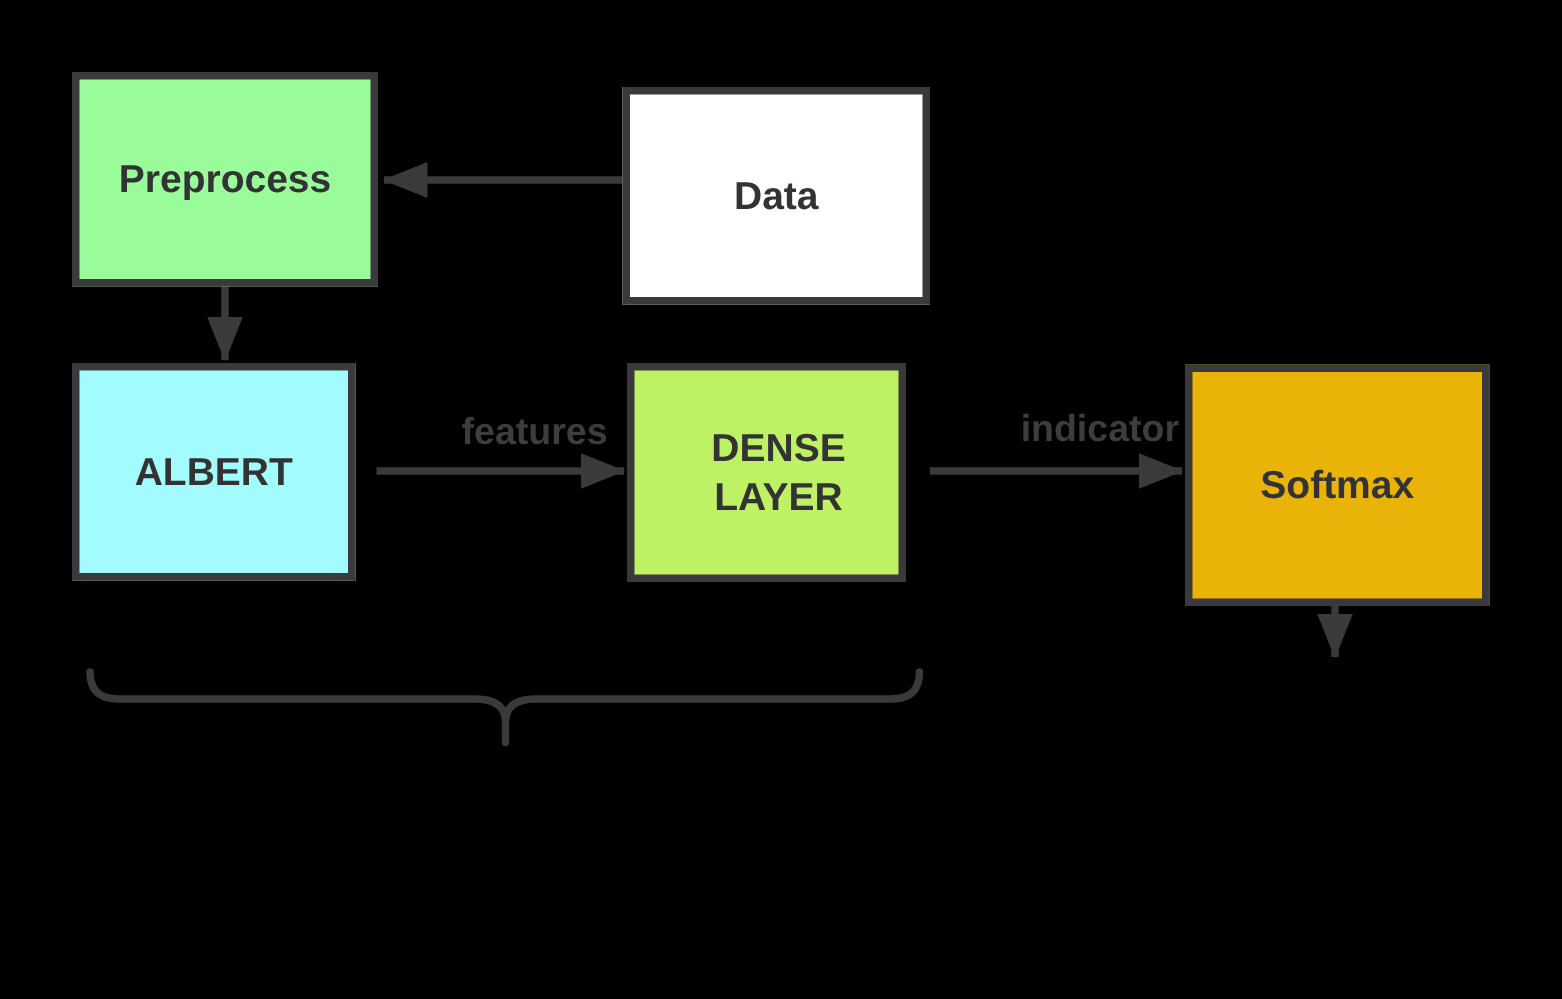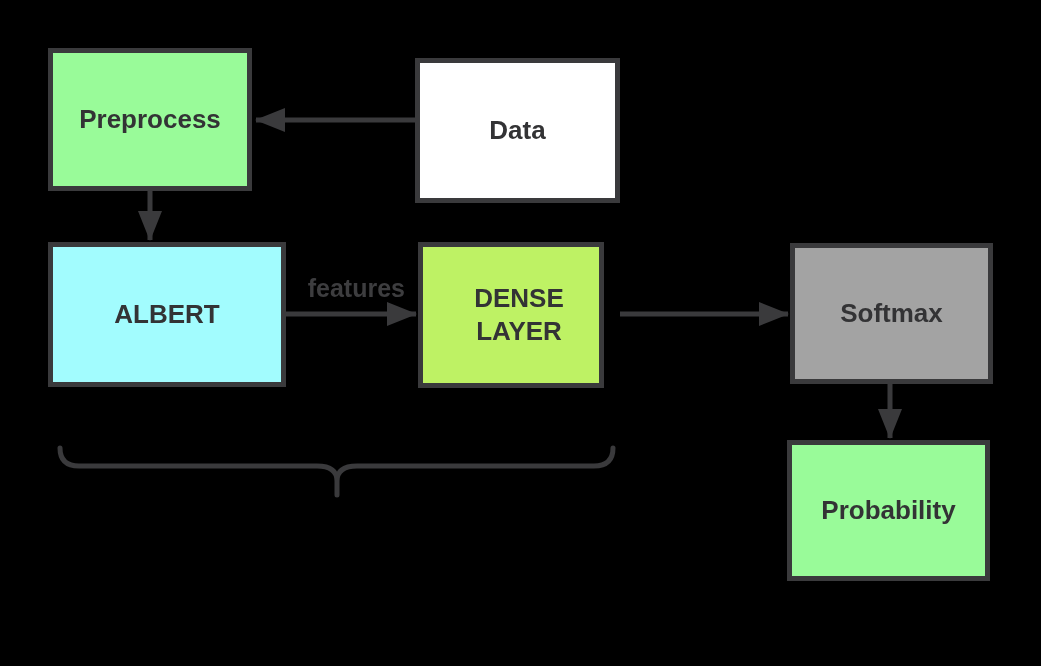--- a/index.html
+++ b/index.html
@@ -86,33 +86,31 @@
   </svg>
 
   <div class="node" style="left: 48px; top: 48px; width: 204px; height: 143px; background: rgb(153, 251, 153);">
     <span class="node-label">Preprocess</span>
   </div>
 
   <div class="node" style="left: 415px; top: 48px; width: 205px; height: 145px; background: rgb(255, 255, 255); margin-top: 10px;">
     <span class="node-label">Data</span>
   </div>
 
-  <div class="node" style="left: 48px; top: 242px; width: 238px; height: 145px; background: rgb(162, 252, 254);">
+  <div class="node" style="left: 48px; top: 242px; width: 189px; height: 145px; background: rgb(162, 252, 254);">
     <span class="node-label">ALBERT</span>
   </div>
 
   <div class="node node-dense" style="left: 418px; top: 242px; width: 186px; height: 146px; background: #bef264; padding-left: 16px;">
     <span class="node-label">DENSE LAYER</span>
   </div>
 
-  <div class="node" style="left: 790px; top: 243px; width: 203px; height: 141px; background: #a3a3a3;">
+  <div class="node" style="left: 790px; top: 243px; width: 203px; height: 161px; background: #eab308;">
     <span class="node-label">Softmax</span>
   </div>
 
-  <div class="node" style="left: 787px; top: 440px; width: 203px; height: 141px; background: rgb(153, 251, 153);">
-    <span class="node-label">Probability</span>
-  </div>
 
   <div class="edge-label" style="left:245px; top:274px; width:160px;">features</div>
 
+  <div class="edge-label" style="left:626px; top:272px; width:160px;">indicator</div>
 
 
 </div>
 
 </body></html>

